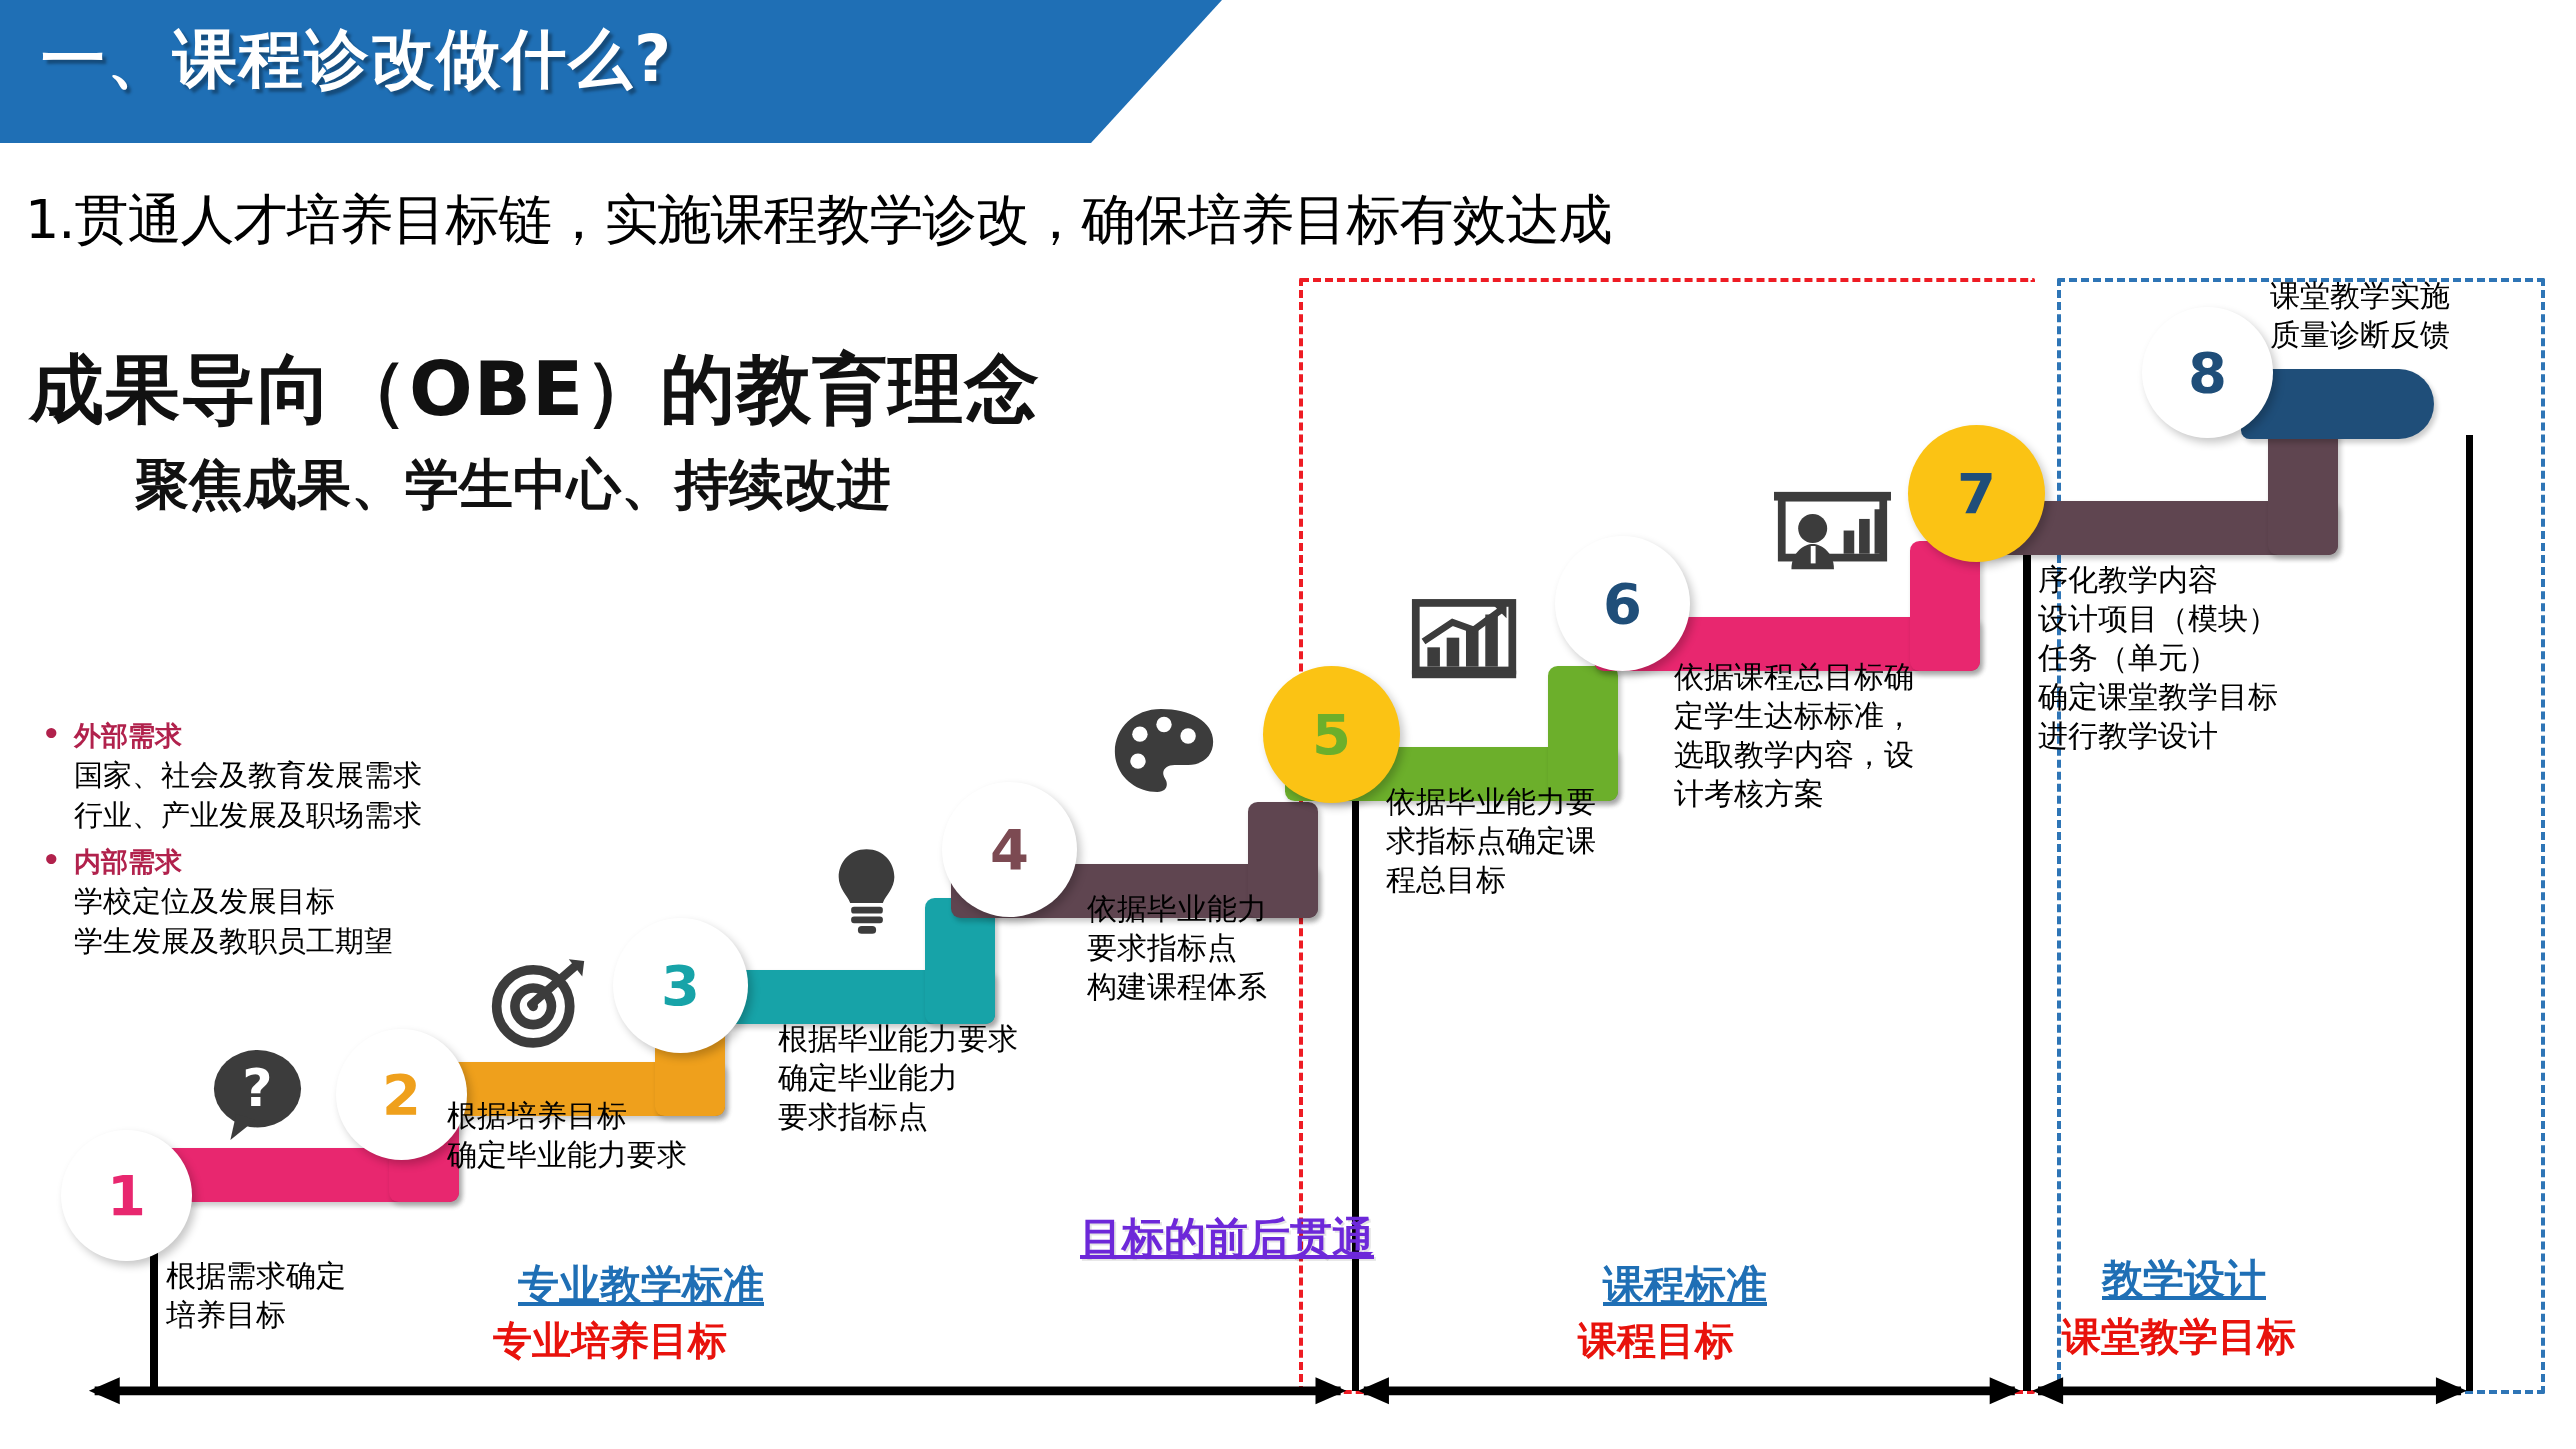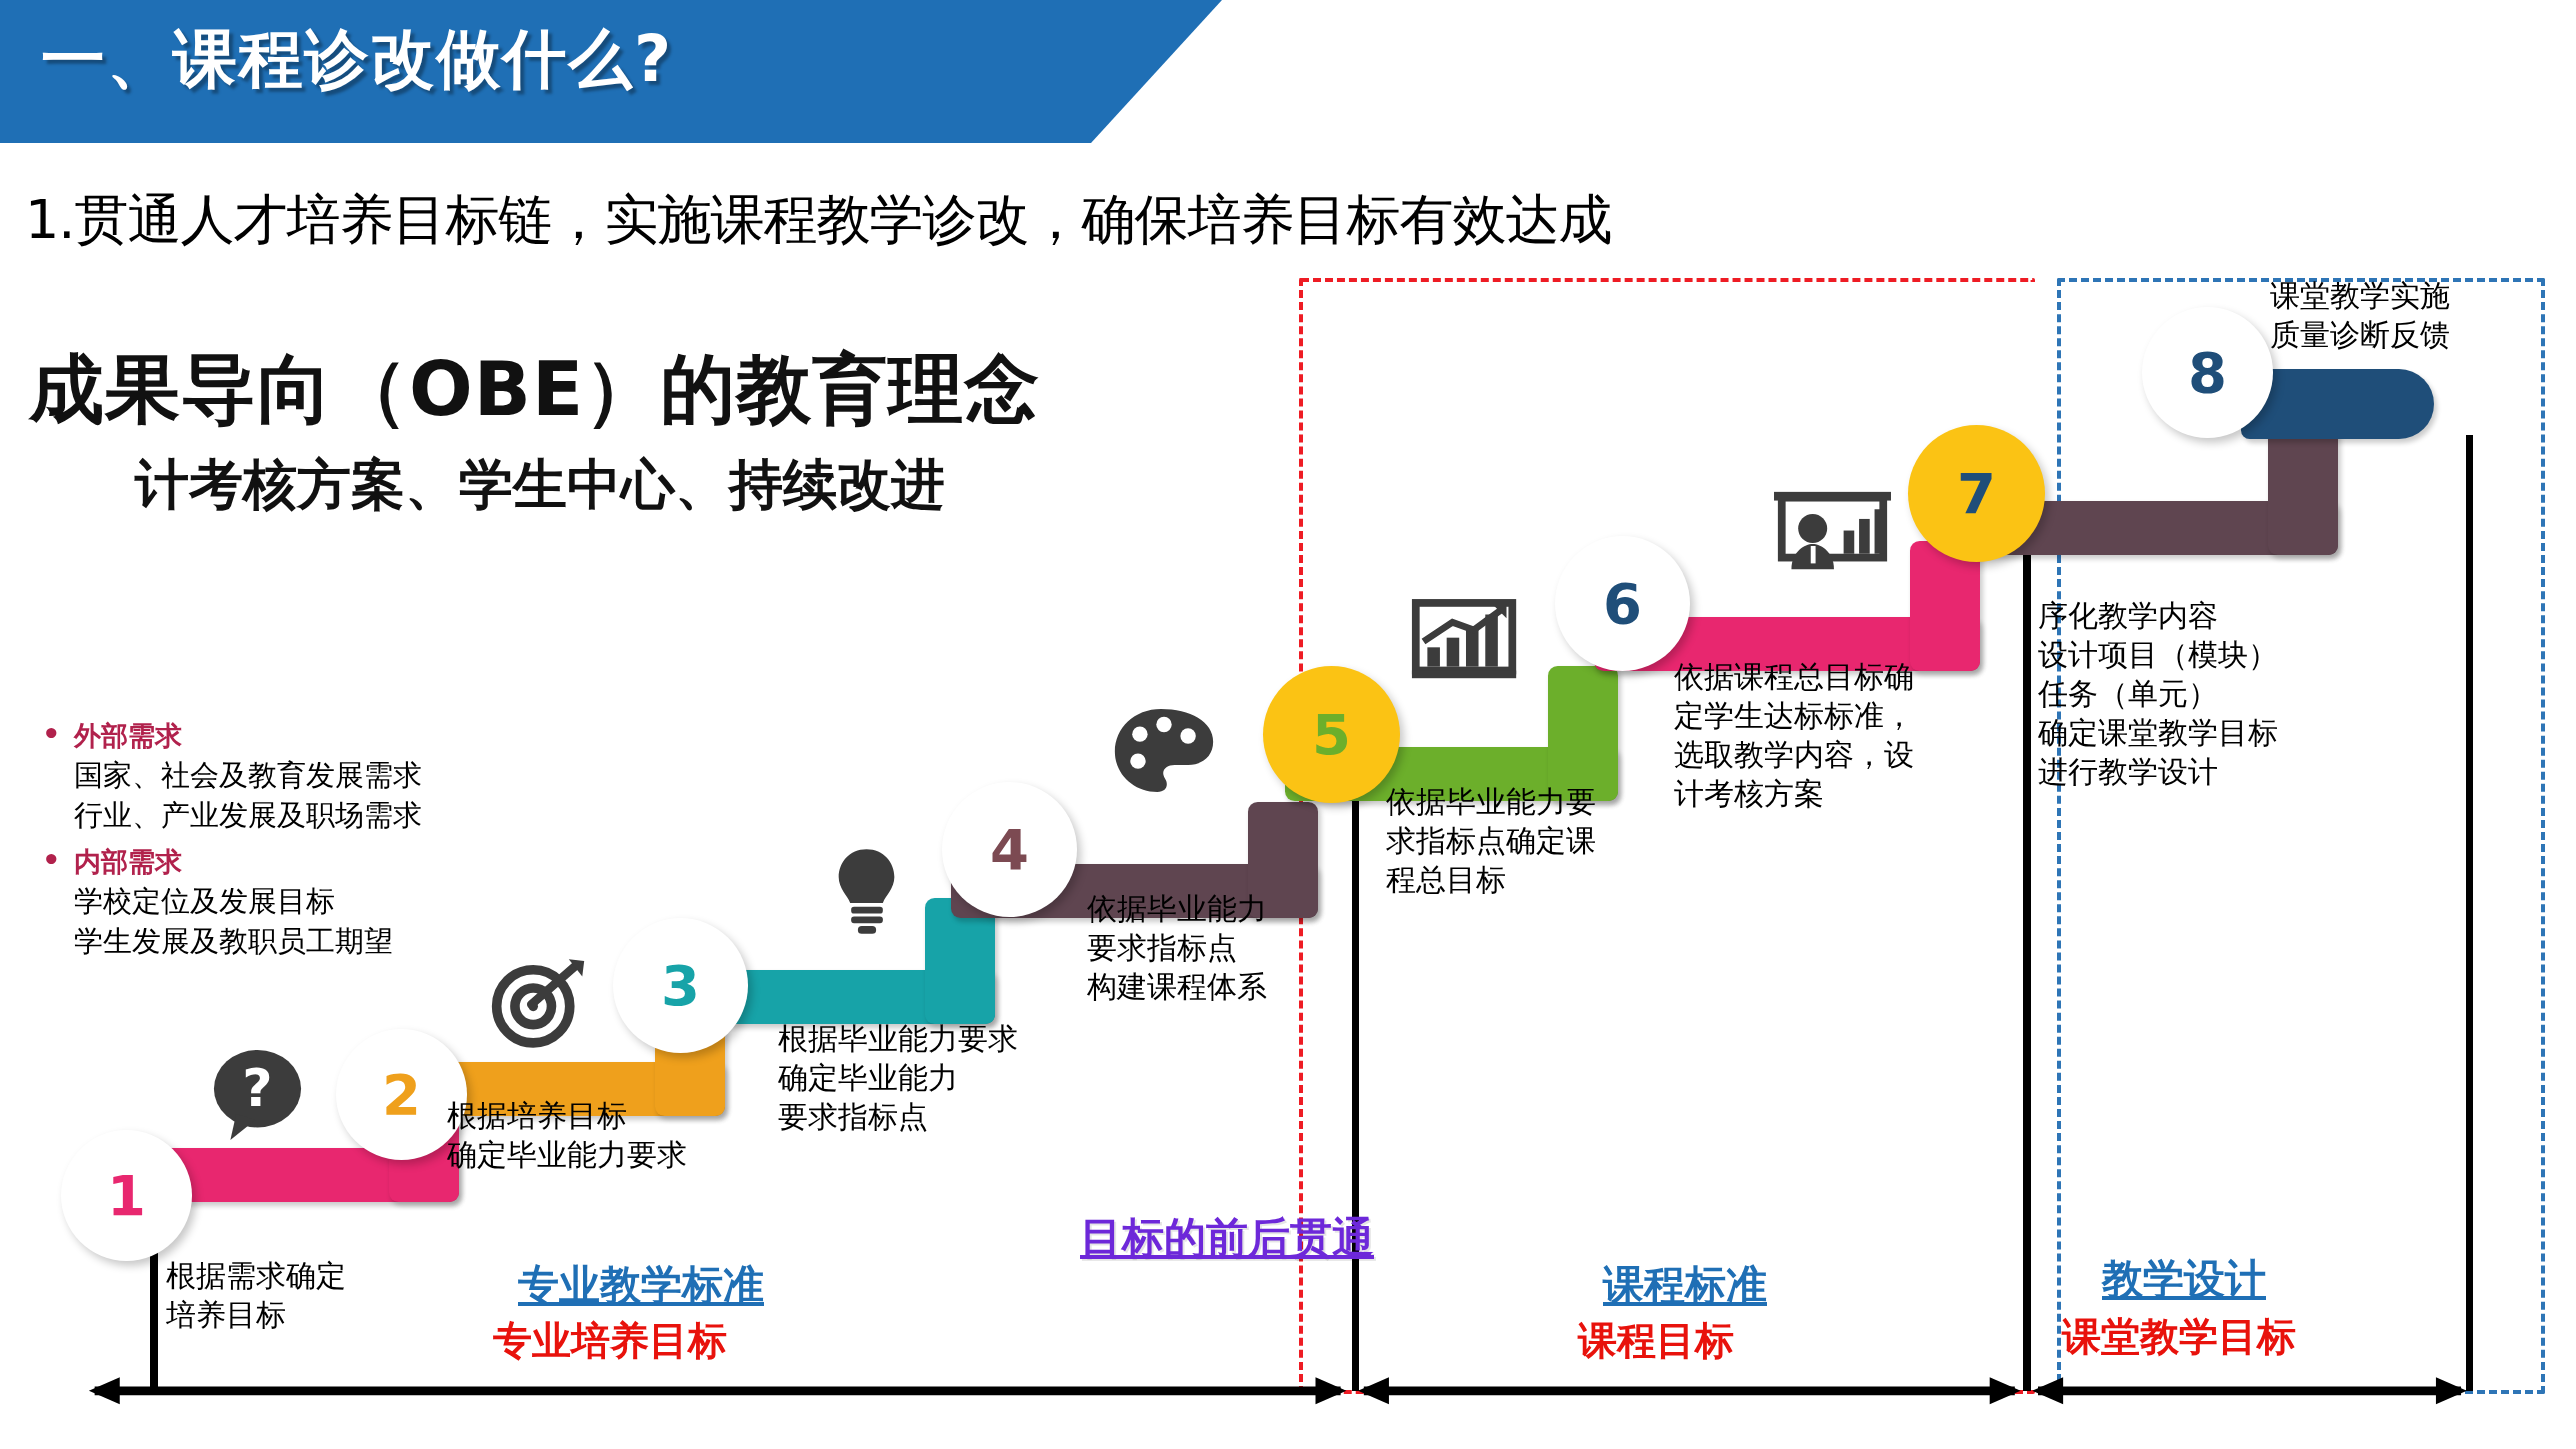--- a/index.html
+++ b/index.html
@@ -133,21 +133,21 @@
 <body>
 
 <div id="slide">
 
   <div class="banner"></div>
   <div class="banner-title">一、课程诊改做什么?</div>
 
   <div class="subheading">1.贯通人才培养目标链，实施课程教学诊改，确保培养目标有效达成</div>
 
   <div class="obe-main">成果导向（OBE）的教育理念</div>
-  <div class="obe-sub">计考核方案、学生中心、持续改进</div>
+  <div class="obe-sub">聚焦成果、学生中心、持续改进</div>
 
   <div class="needs">
     <div class="need-grp">
       <div class="need-head">外部需求</div>
       <div class="need-line">国家、社会及教育发展需求</div>
       <div class="need-line">行业、产业发展及职场需求</div>
     </div>
     <div class="need-grp">
       <div class="need-head">内部需求</div>
       <div class="need-line">学校定位及发展目标</div>
@@ -307,21 +307,21 @@
   <div class="desc" style="left:1087px; top:889px;">依据毕业能力
 要求指标点
 构建课程体系</div>
   <div class="desc" style="left:1386px; top:782px;">依据毕业能力要
 求指标点确定课
 程总目标</div>
   <div class="desc" style="left:1674px; top:657px;">依据课程总目标确
 定学生达标标准，
 选取教学内容，设
 计考核方案</div>
-  <div class="desc" style="left:2038px; top:560px;margin-top:36px;">序化教学内容
+  <div class="desc" style="left:2038px; top:560px;">序化教学内容
 设计项目（模块）
 任务（单元）
 确定课堂教学目标
 进行教学设计</div>
   <div class="desc" style="left:2270px; top:276px;">课堂教学实施
 质量诊断反馈</div>
 
   <div class="region-std" style="left:493px; top:1258px;">专业教学标准</div>
   <div class="region-goal" style="left:493px; top:1314px;">专业培养目标</div>
 

